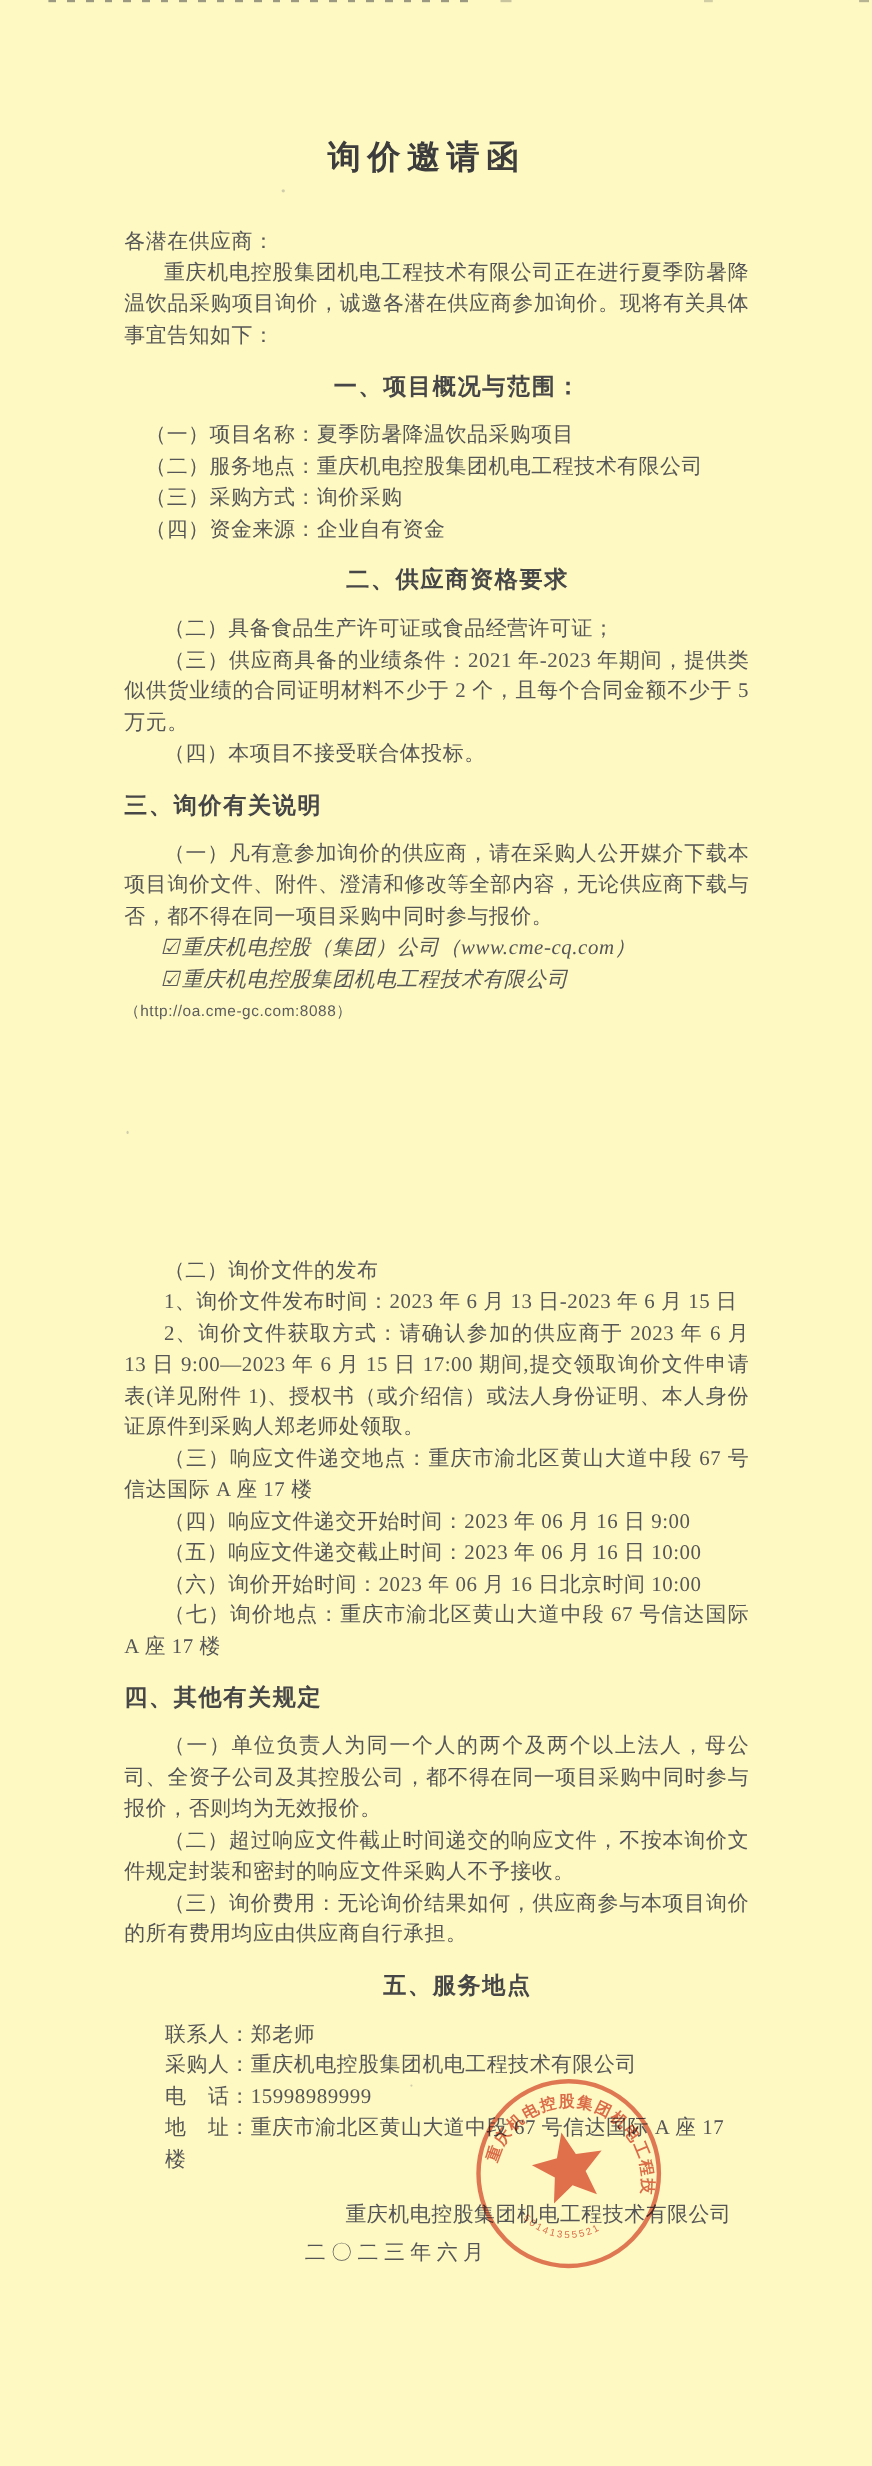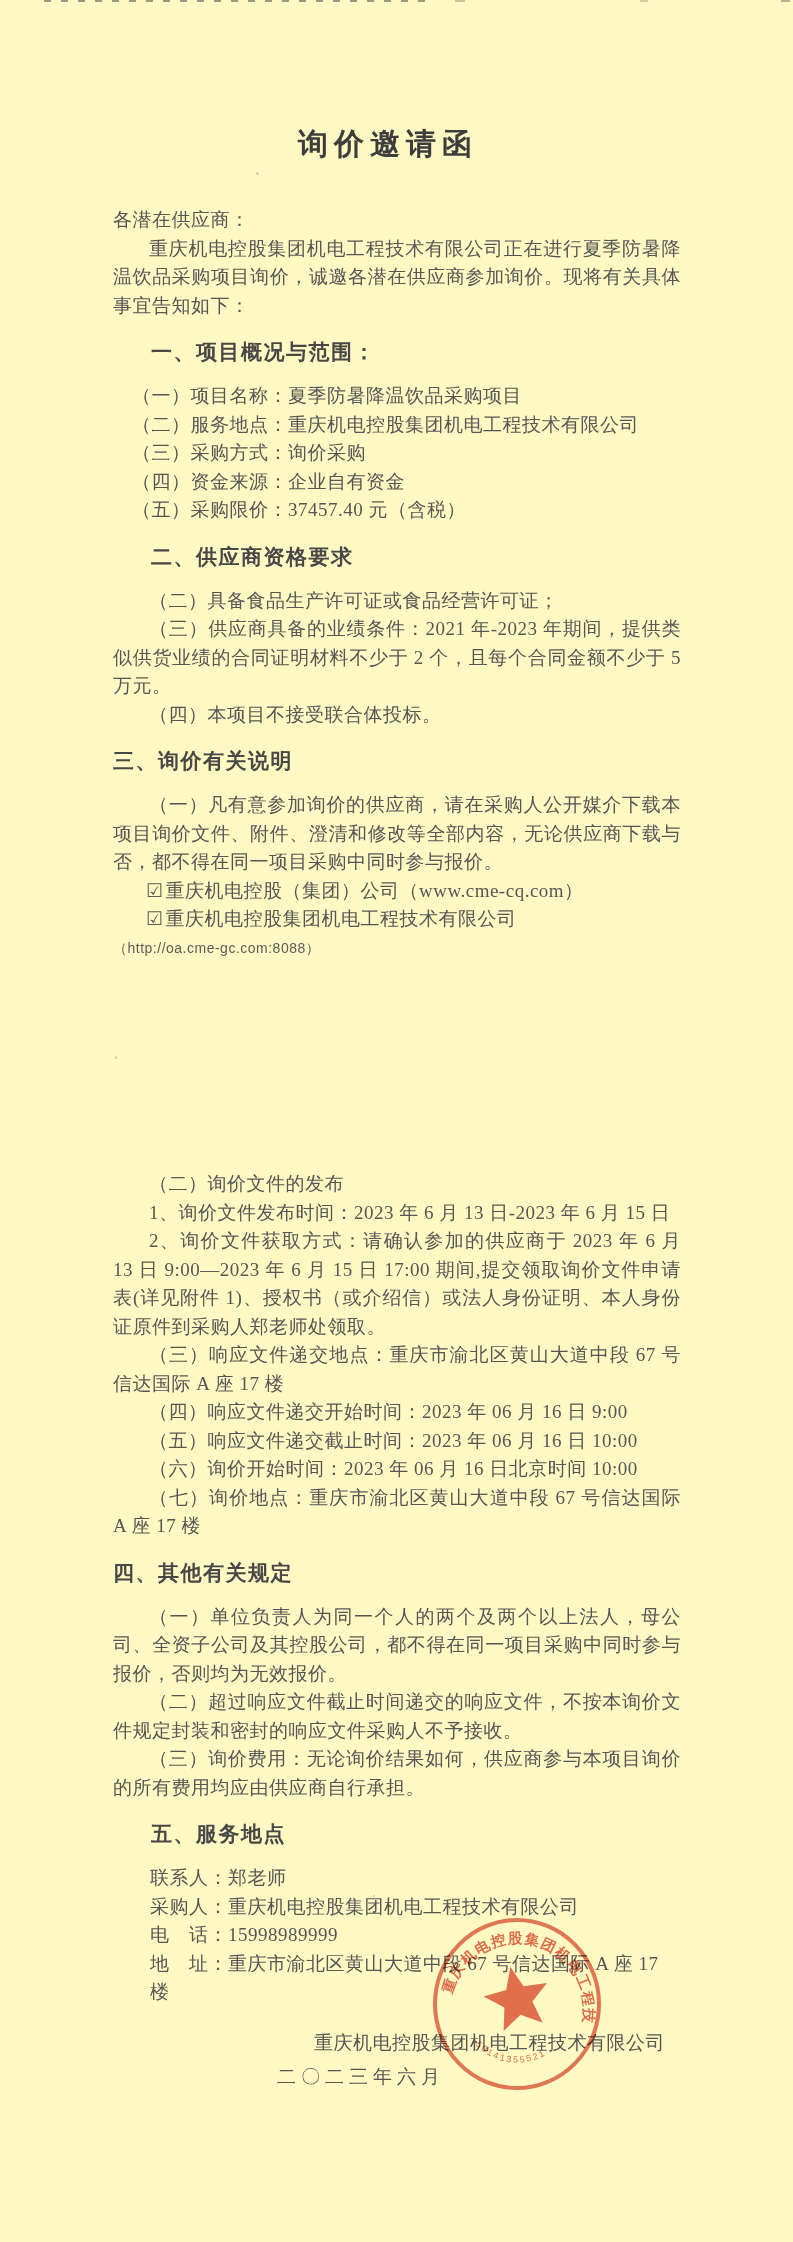--- a/index.html
+++ b/index.html
@@ -41,22 +41,22 @@
   .p-i2{text-indent:36px;}
   .sec-h{
     font-family:"Liberation Sans","DejaVu Sans",sans-serif;
     font-weight:700;
     font-size:21px;
     line-height:30px;
     letter-spacing:1.5px;
     color:#474747;
     margin:17px 0 15px 0;
   }
-  .sec-h.ind{padding-left:38px;}
-  .check-line{margin:0;padding-left:33px;text-align:left;}
+  .sec-h.ind{padding-left:38px;text-align:center;}
+  .check-line{margin:0;padding-left:33px;text-align:left;font-style:italic;}
   .check-box{margin-right:2px;color:#5a5a5a;}
   .url-line{margin:0;text-align:left;font-family:"Liberation Sans","DejaVu Sans",sans-serif;font-size:14px;color:#5c5c5c;}
   .gap-block{position:relative;height:208px;}
   .contact-close{position:relative;}
   .contact-line{margin:0;padding-left:37px;text-align:left;}
   .closing{margin-top:22px;}
   .closing-company{margin:0;text-align:right;padding-right:16px;}
   .closing-date{margin:6px 0 0 0;text-align:center;padding-right:72px;letter-spacing:5px;}
   .stamp{
     position:absolute;
@@ -84,21 +84,20 @@
     <div class="title">询价邀请函</div>
 
     <p class="p">各潜在供应商：</p>
     <p class="p p-i2">重庆机电控股集团机电工程技术有限公司正在进行夏季防暑降温饮品采购项目询价，诚邀各潜在供应商参加询价。现将有关具体事宜告知如下：</p>
 
     <div class="sec-h ind">一、项目概况与范围：</div>
     <p class="p p-i1">（一）项目名称：夏季防暑降温饮品采购项目</p>
     <p class="p p-i1">（二）服务地点：重庆机电控股集团机电工程技术有限公司</p>
     <p class="p p-i1">（三）采购方式：询价采购</p>
     <p class="p p-i1">（四）资金来源：企业自有资金</p>
-    <p class="p p-i1">（五）采购限价：37457.40 元（含税）</p>
 
     <div class="sec-h ind">二、供应商资格要求</div>
     <p class="p p-i2">（二）具备食品生产许可证或食品经营许可证；</p>
     <p class="p p-i2">（三）供应商具备的业绩条件：2021 年-2023 年期间，提供类似供货业绩的合同证明材料不少于 2 个，且每个合同金额不少于 5 万元。</p>
     <p class="p p-i2">（四）本项目不接受联合体投标。</p>
 
     <div class="sec-h">三、询价有关说明</div>
     <p class="p p-i2">（一）凡有意参加询价的供应商，请在采购人公开媒介下载本项目询价文件、附件、澄清和修改等全部内容，无论供应商下载与否，都不得在同一项目采购中同时参与报价。</p>
     <p class="p check-line"><span class="check-box">☑</span><span>重庆机电控股（集团）公司（www.cme-cq.com）</span></p>
     <p class="p check-line"><span class="check-box">☑</span><span>重庆机电控股集团机电工程技术有限公司</span></p>

